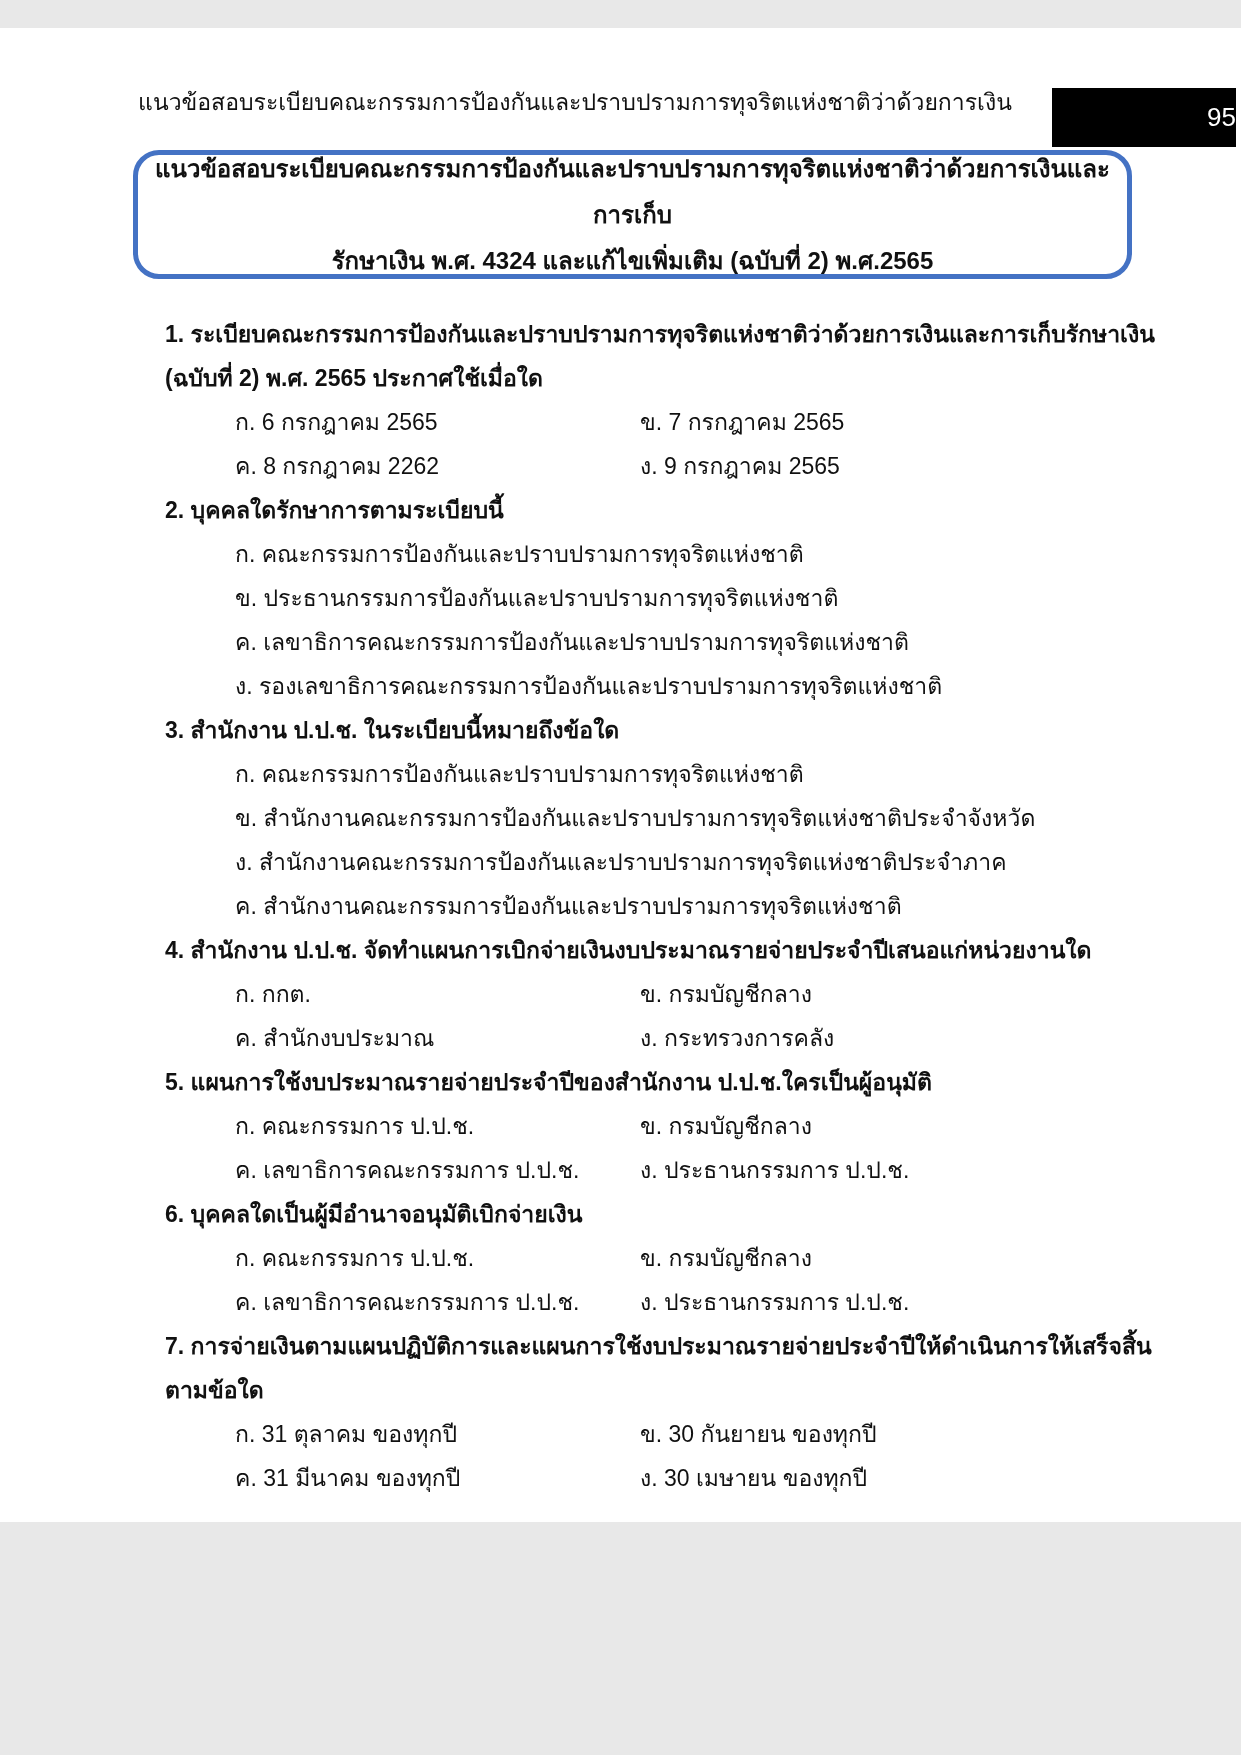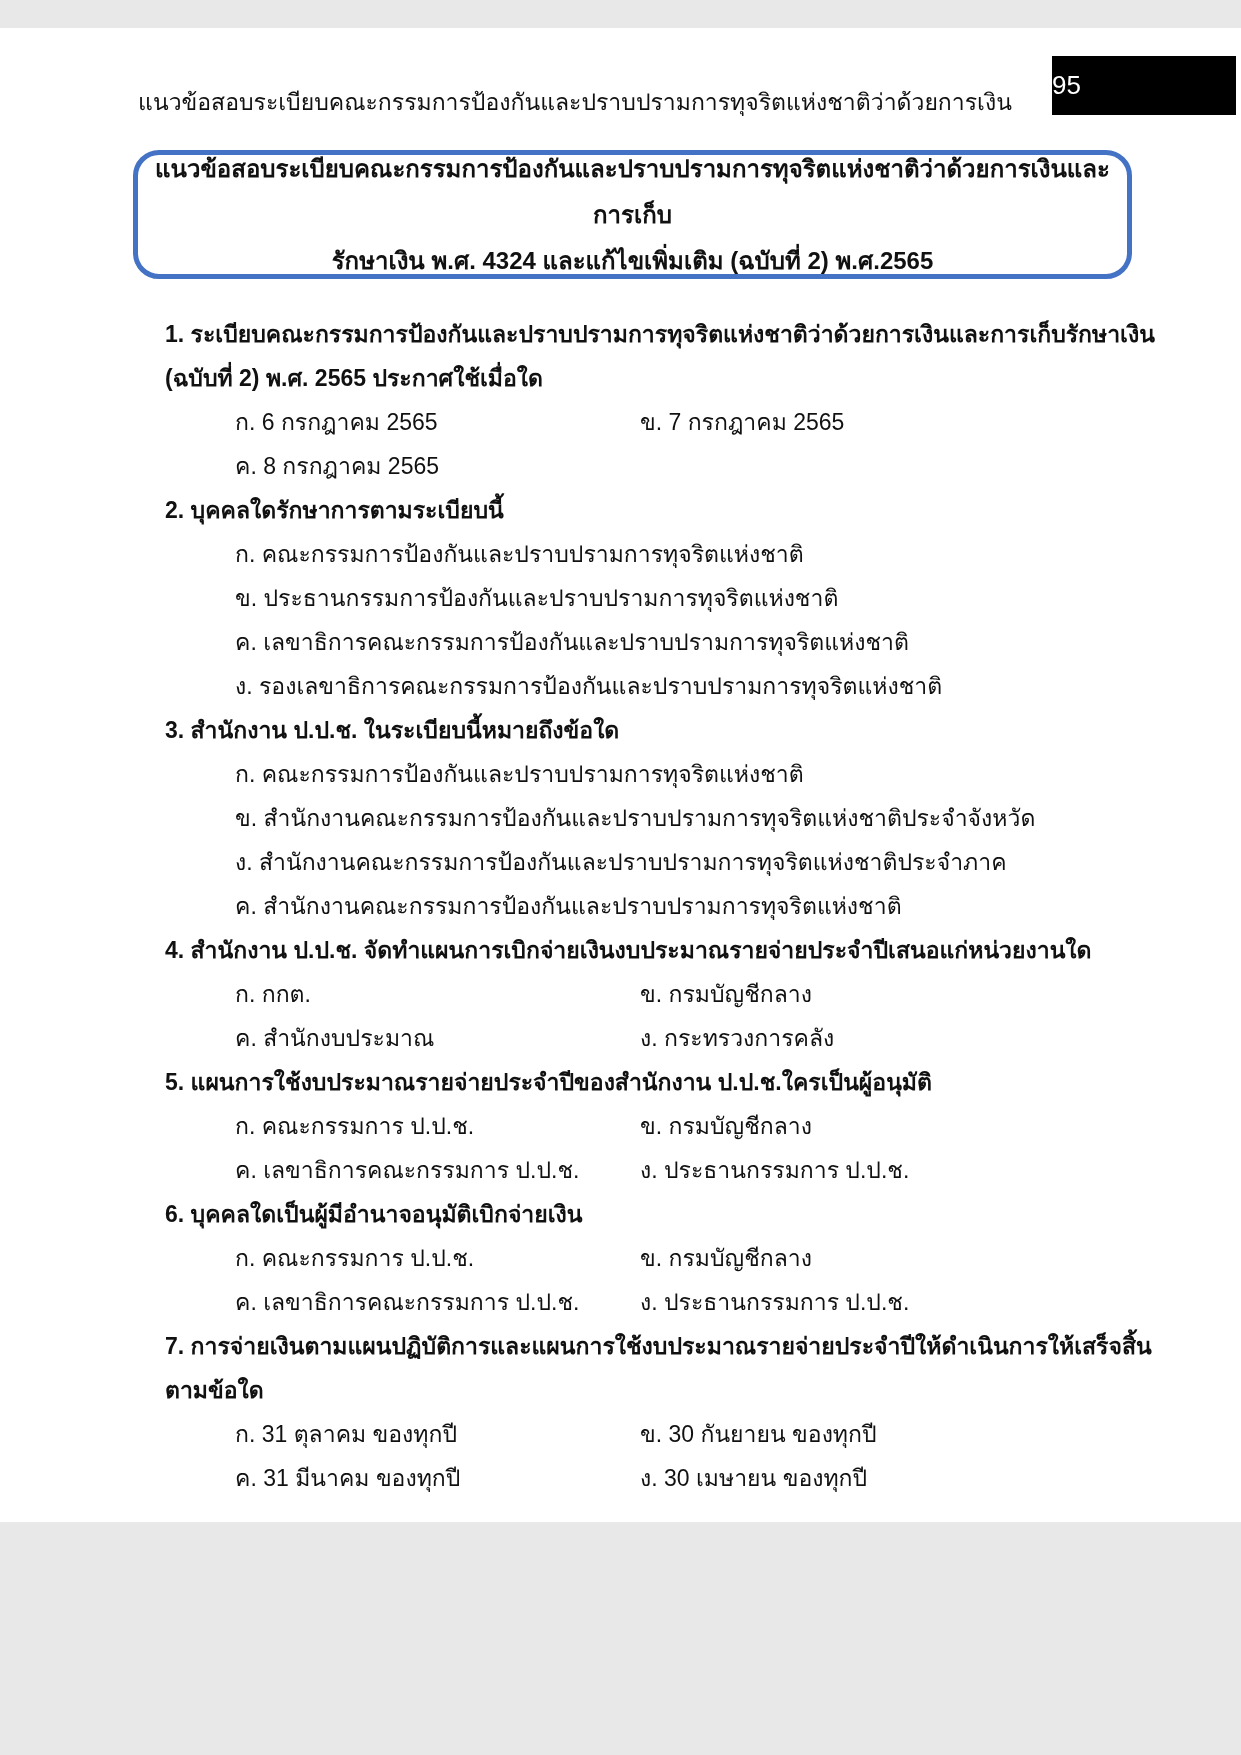--- a/index.html
+++ b/index.html
@@ -18,25 +18,25 @@
   }
   
   .header-title{
     position:absolute;top:56px;left:0;width:1150px;
     text-align:center;
     font-size:23px;
     color:#111;
     white-space:nowrap;
   }
   .page-number-box{
-    position:absolute;top:28px;right:5px;
+    position:absolute;top:60px;right:5px;
     width:184px;height:59px;
     background:#000;
     color:#fff;
-    display:flex;align-items:center;justify-content:flex-start;
+    display:flex;align-items:center;justify-content:flex-end;
     font-size:26px;
   }
   
   .title-box{
     position:absolute;top:122px;left:133px;
     width:989px;height:119px;
     border:5px solid #4472C4;
     border-radius:26px;
     background:#fff;
     display:flex;flex-direction:column;justify-content:center;
@@ -96,21 +96,22 @@
     <div>แนวข้อสอบระเบียบคณะกรรมการป้องกันและปราบปรามการทุจริตแห่งชาติว่าด้วยการเงินและการเก็บ</div>
     <div>รักษาเงิน พ.ศ. 4324 และแก้ไขเพิ่มเติม (ฉบับที่ 2) พ.ศ.2565</div>
   </div>
 
   <div class="content">
       <div class="question">
         <div class="q-text">1. ระเบียบคณะกรรมการป้องกันและปราบปรามการทุจริตแห่งชาติว่าด้วยการเงินและการเก็บรักษาเงิน (ฉบับที่ 2) พ.ศ. 2565 ประกาศใช้เมื่อใด</div>
         <div class="options two-col">
           <div class="option">ก. 6 กรกฎาคม 2565</div>
           <div class="option">ข. 7 กรกฎาคม 2565</div>
-          <div class="option">ค. 8 กรกฎาคม 2565</div>
+          <div class="option">ค. 8 กรกฎาคม 2262</div>
+          <div class="option">ง. 9 กรกฎาคม 2565</div>
         </div>
       </div>
       <div class="question">
         <div class="q-text">2. บุคคลใดรักษาการตามระเบียบนี้</div>
         <div class="options one-col">
           <div class="option">ก. คณะกรรมการป้องกันและปราบปรามการทุจริตแห่งชาติ</div>
           <div class="option">ข. ประธานกรรมการป้องกันและปราบปรามการทุจริตแห่งชาติ</div>
           <div class="option">ค. เลขาธิการคณะกรรมการป้องกันและปราบปรามการทุจริตแห่งชาติ</div>
           <div class="option">ง. รองเลขาธิการคณะกรรมการป้องกันและปราบปรามการทุจริตแห่งชาติ</div>
         </div>

